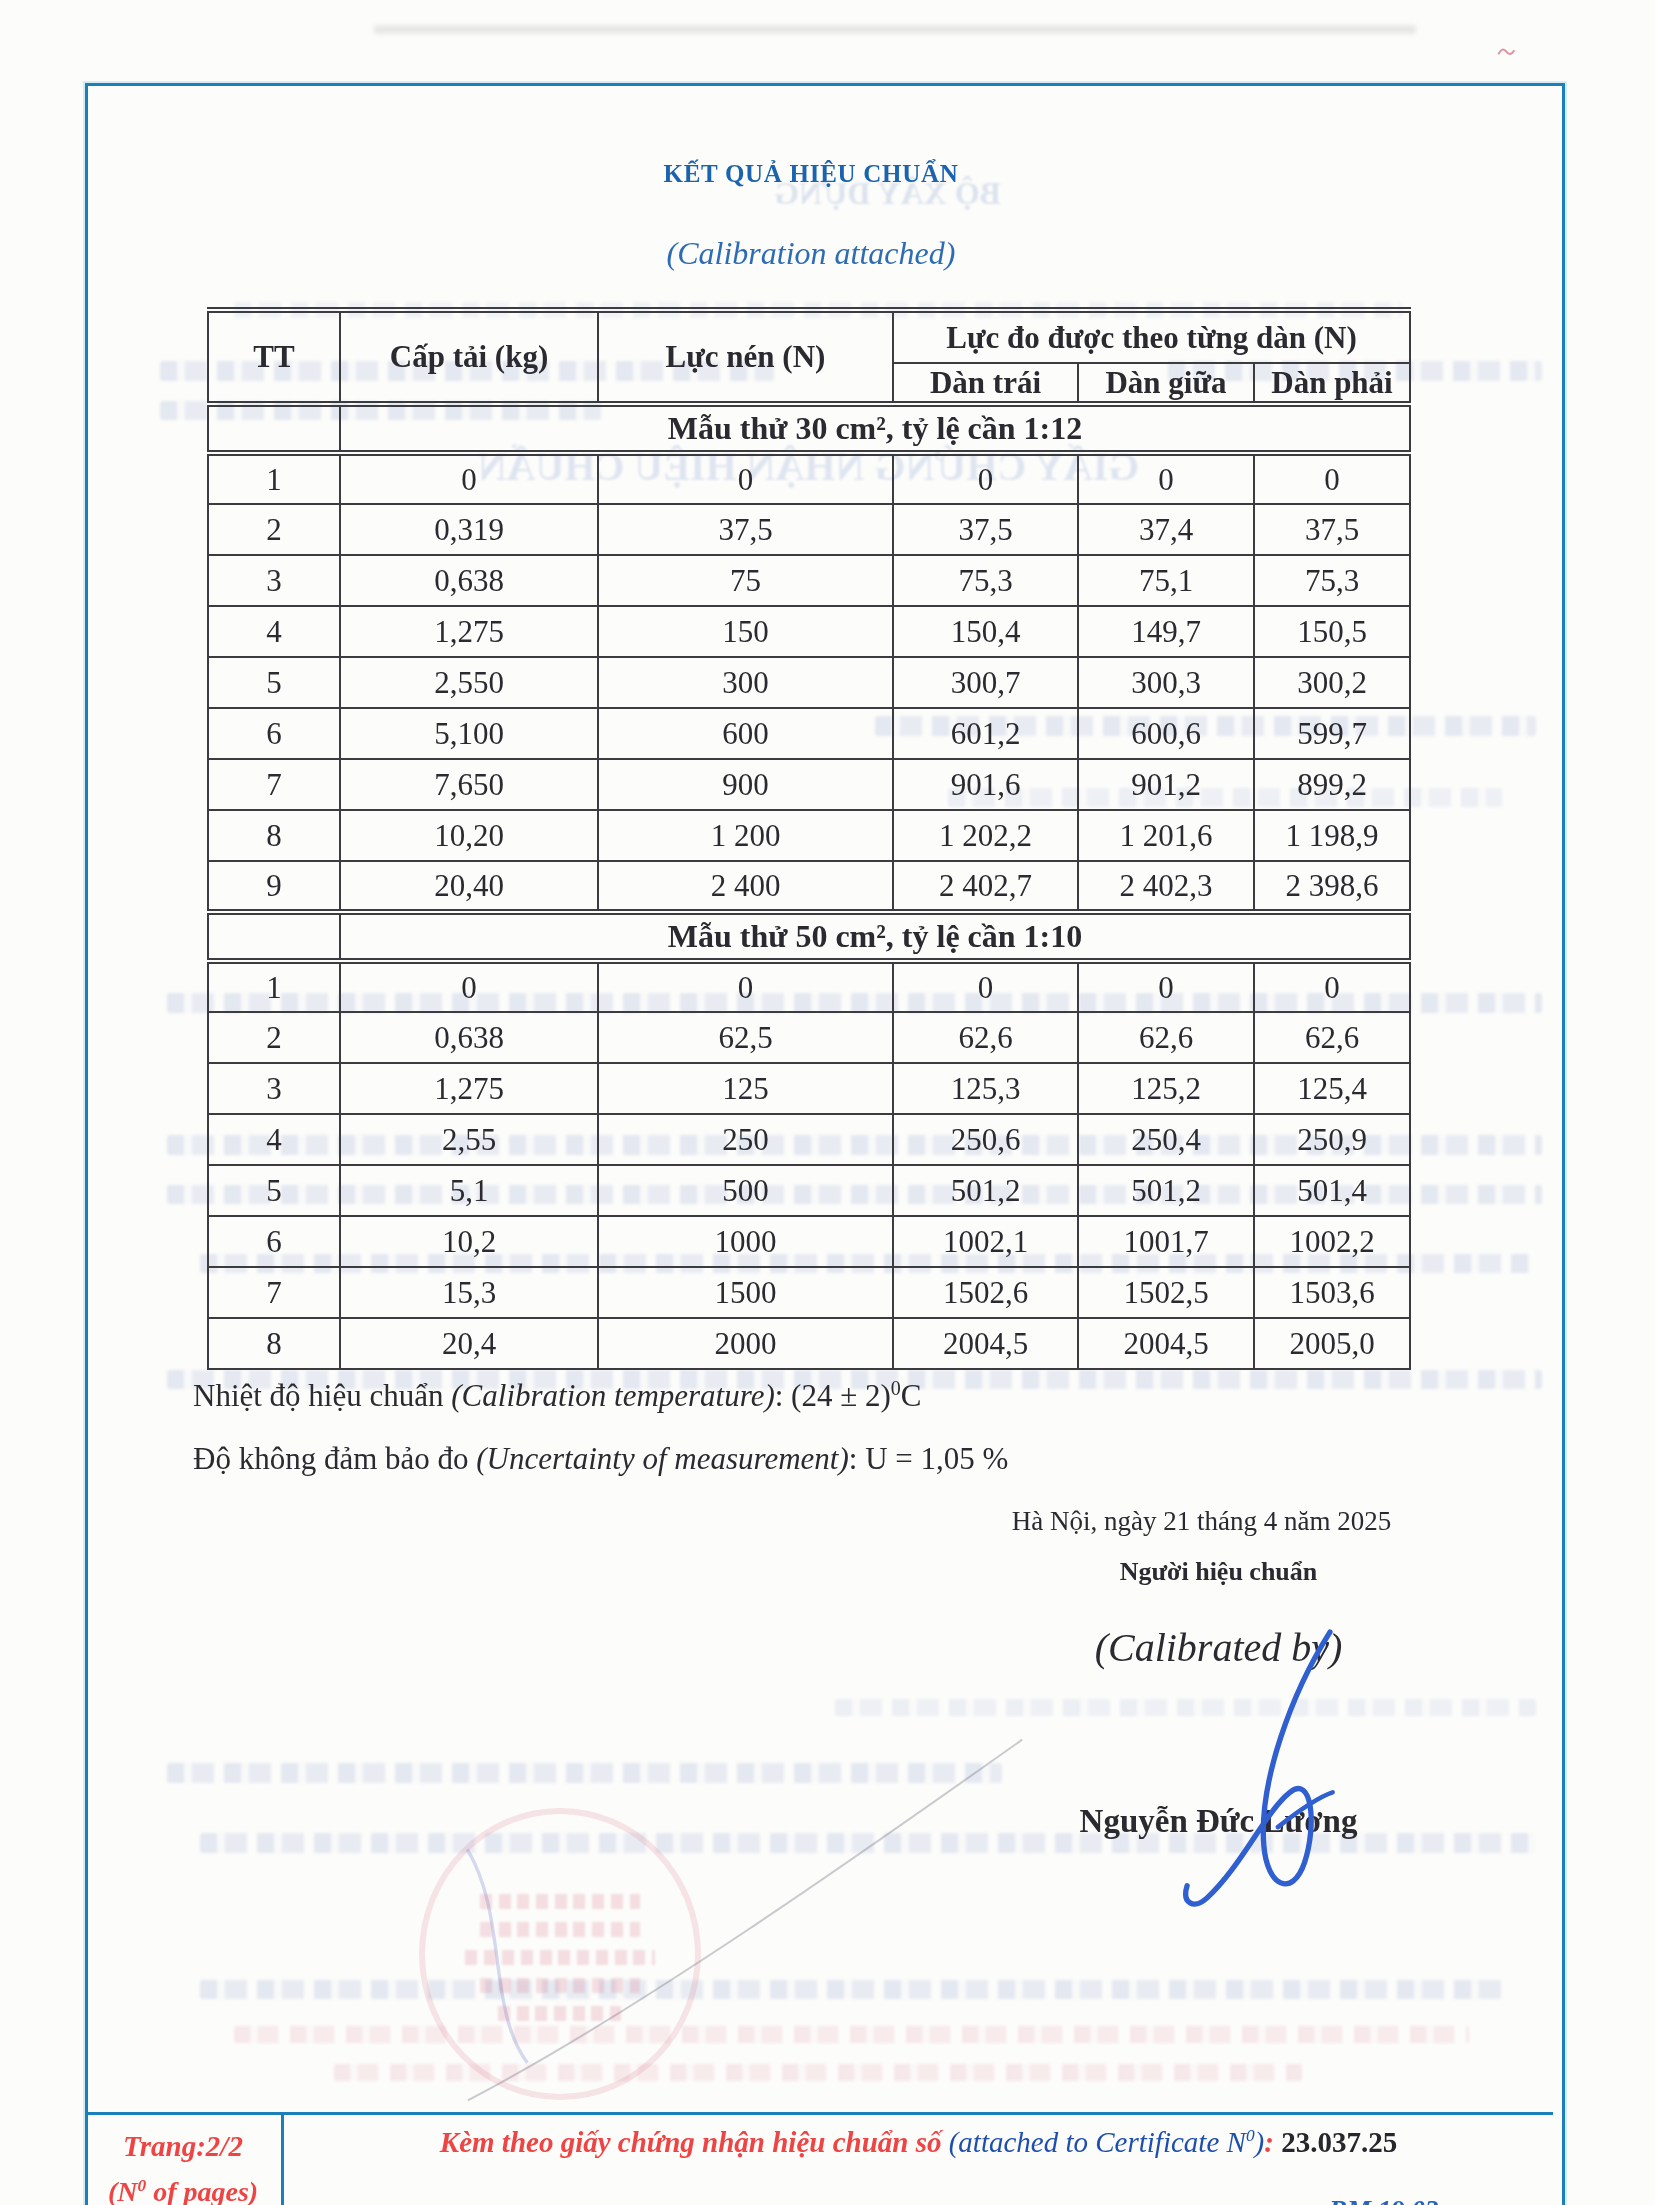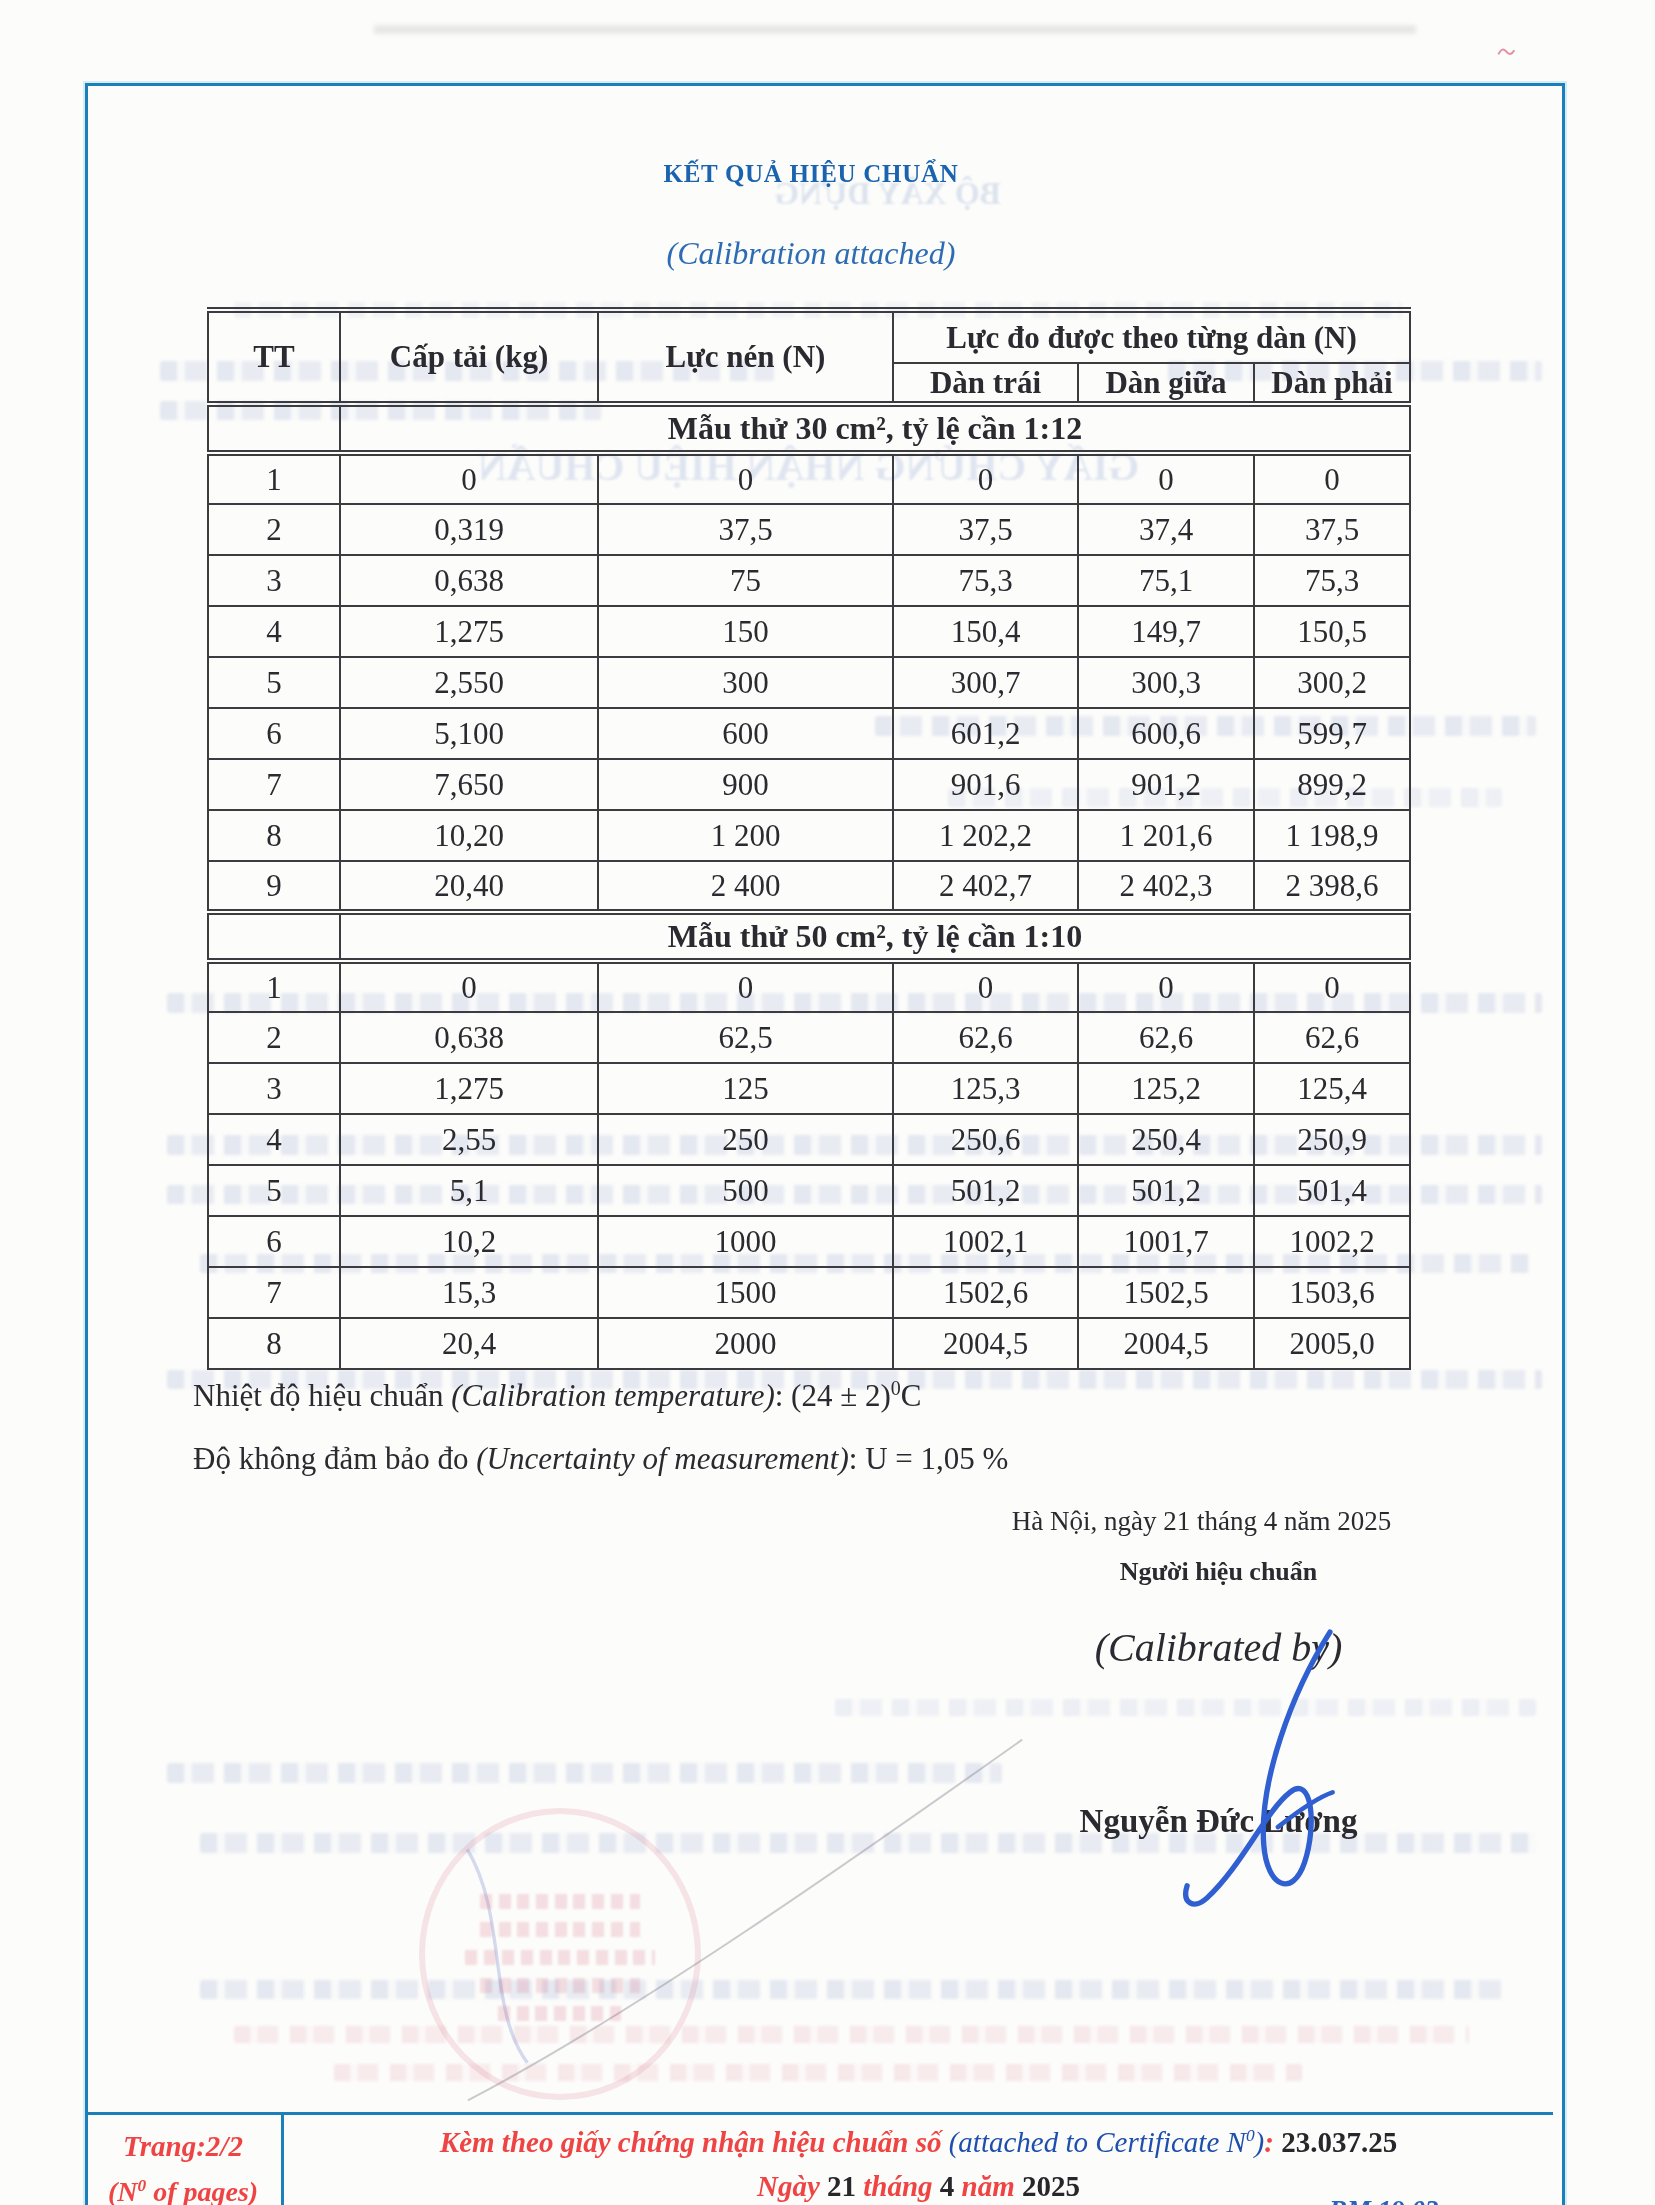--- a/index.html
+++ b/index.html
@@ -341,16 +341,15 @@
 <div class="abs footer">
   <div class="left-cell">
     <div class="page-label f-blue">Trang:2/2</div>
     <div class="page-label-sub f-blue">
       <span>(N</span><sup>0</sup><span> of pages)</span>
     </div>
   </div>
   <div class="attach-line">
     <span class="f-blue">Kèm theo giấy chứng nhận hiệu chuẩn số </span><span class="f-blue-reg"><span>(attached to Certificate N</span><sup>0</sup><span>)</span></span><span class="f-blue">: </span><span class="f-dark">23.037.25</span>
   </div>
-  <div class="footer-date" id="footer-date"><span class="f-blue">Ngày </span><span class="f-dark">21</span><span class="f-blue"> tháng </span><span class="f-dark">4</span><span class="f-blue"> năm </span><span class="f-dark">2025</span></div>
 </div>
 <div class="abs form-code">BM 19.03</div>
 
 
 </body></html>

